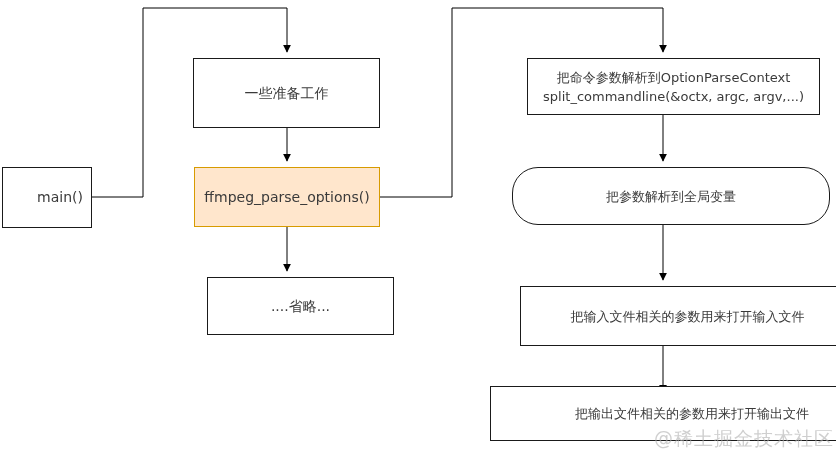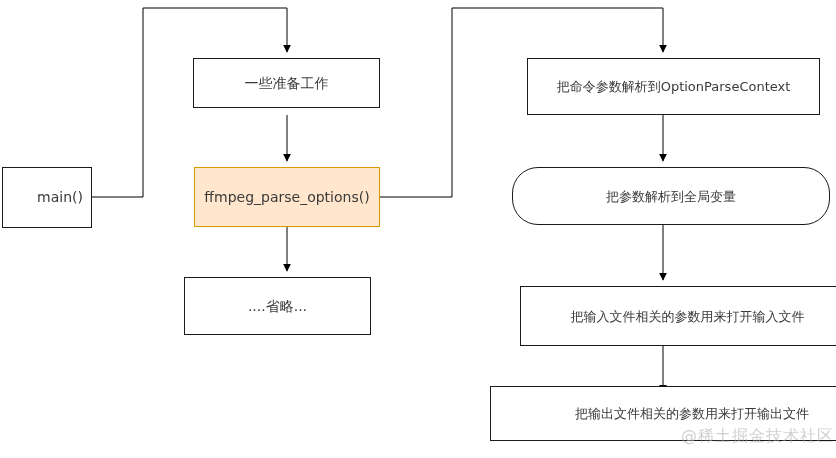--- a/index.html
+++ b/index.html
@@ -24,31 +24,31 @@
     color:#3a3a3a;
     font-size:14px;
     line-height:19px;
   }
   .node.two-line{font-size:13px;line-height:19px;}
   .node.highlight{
     background:#ffe6cc;
     border:1px solid #d79b00;
   }
   #node-main{left:2px;top:167px;width:90px;height:61px;padding-left:26px;}
-  #node-prep{left:193px;top:58px;width:187px;height:50px;}
+  #node-prep{left:193px;top:58px;width:187px;height:70px;}
   #node-parse{left:194px;top:167px;width:186px;height:60px;}
-  #node-omit{left:184px;top:277px;width:187px;height:58px;}
+  #node-omit{left:207px;top:277px;width:187px;height:58px;}
   #node-r1{left:527px;top:58px;width:293px;height:57px;}
   #node-r2{left:512px;top:167px;width:318px;height:58px;border-radius:26px;}
   #node-r3{left:520px;top:286px;width:335px;height:60px;}
   #node-r4{left:490px;top:386px;width:404px;height:55px;}
   .watermark{
     position:absolute;
     right:2px;top:426px;
-    font-size:16px;
+    font-size:19px;
     letter-spacing:1px;
     color:rgba(175,175,175,0.6);
     white-space:nowrap;
     pointer-events:none;
   }
 </style>
 </head>
 <body>
 
 <div id="canvas">
@@ -86,20 +86,21 @@
   <div class="node highlight" id="node-parse">
     <span>ffmpeg_parse_options()</span>
   </div>
 
   <div class="node" id="node-omit">
     <span>....省略...</span>
   </div>
 
   <div class="node two-line" id="node-r1">
     <span>把命令参数解析到OptionParseContext</span>
+    <span>split_commandline(&amp;octx, argc, argv,...)</span>
   </div>
 
   <div class="node two-line" id="node-r2">
     <span>把参数解析到全局变量</span>
   </div>
 
   <div class="node two-line" id="node-r3">
     <span>把输入文件相关的参数用来打开输入文件</span>
   </div>
 

